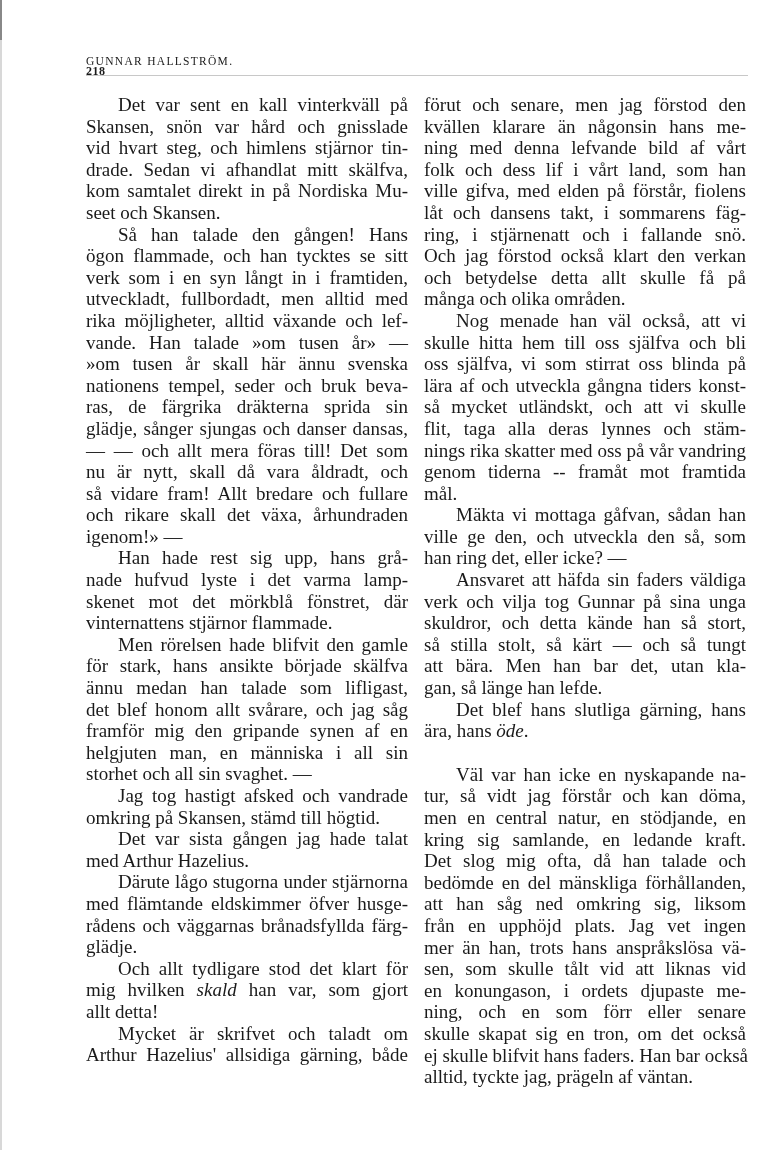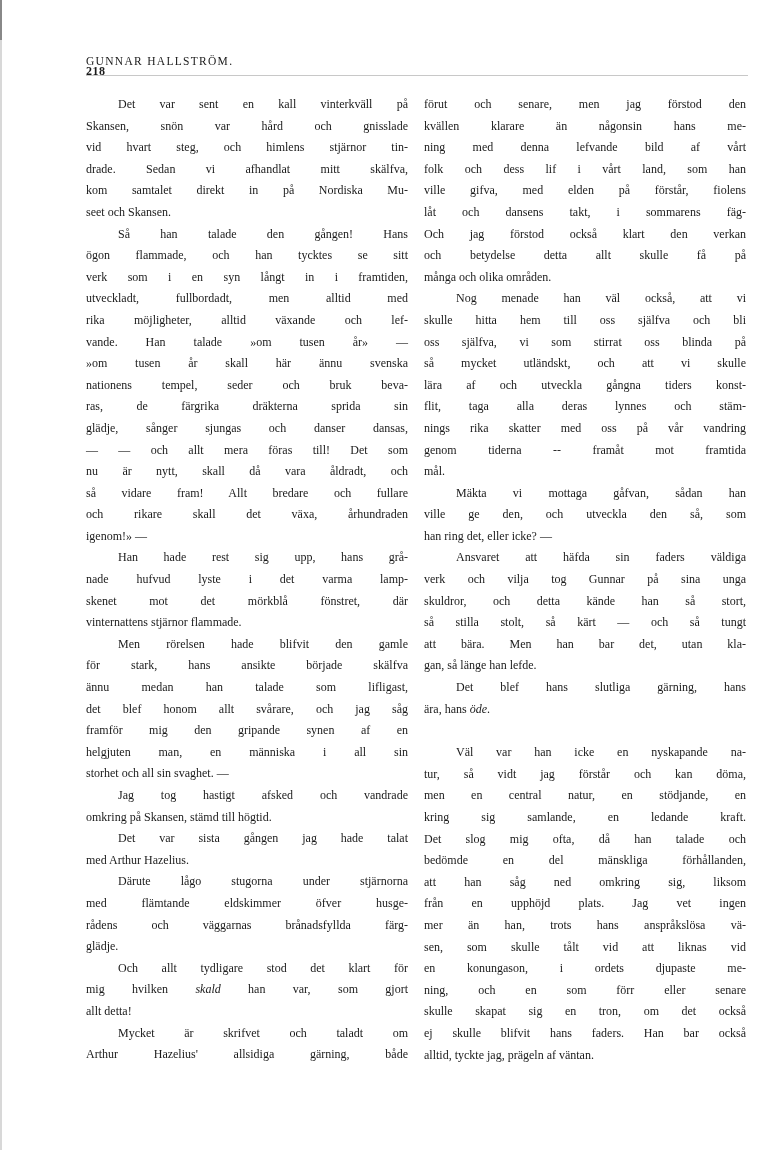--- a/index.html
+++ b/index.html
@@ -6,21 +6,21 @@
   body { width:760px; height:1150px; position:relative; overflow:hidden;
          font-family:"Liberation Serif","DejaVu Serif",serif; color:#1a1a1a; }
   .left-edge { position:absolute; left:0; top:0; width:2px; height:1150px; background:#d8d8d8; }
   .left-edge-dark { position:absolute; left:0; top:0; width:2px; height:40px; background:#888; }
   .header { position:absolute; top:52px; left:86px; width:662px; height:20px; }
   .page-number { position:absolute; left:0; top:12px; font-size:12px; letter-spacing:0.5px;font-weight:bold; }
   .running-title { position:absolute; left:0; right:0; top:3px; text-align:left;
                    font-size:11.5px; letter-spacing:1.3px; }
   .rule { position:absolute; top:75px; left:86px; width:662px; height:0;
           border-top:1px solid #c8c8c8; }
-  .column { position:absolute; top:94px; width:322px; font-size:12px; line-height:21.6px; }
+  .column { position:absolute; top:94px; width:322px; font-size:19px; line-height:21.6px; }
   .col-left { left:86px; }
   .col-right { left:424px; }
   .para { margin:0; text-align:justify; }
   .para .ln { display:block; text-align:justify; text-align-last:justify; white-space:nowrap; }
   .para .ln.last { text-align-last:left; }
   .para .ln.first { text-indent:32px; }
   .gap { height:22px; }
   i { font-style:italic;margin-top:29px; }
 </style>
 </head>
@@ -102,30 +102,31 @@
 </div>
 
 <div class="column col-right">
   <p class="para">
     <span class="ln">förut och senare, men jag förstod den</span>
     <span class="ln">kvällen klarare än någonsin hans me-</span>
     <span class="ln">ning med denna lefvande bild af vårt</span>
     <span class="ln">folk och dess lif i vårt land, som han</span>
     <span class="ln">ville gifva, med elden på förstår, fiolens</span>
     <span class="ln">låt och dansens takt, i sommarens fäg-</span>
+    <span class="ln">ring, i stjärnenatt och i fallande snö.</span>
     <span class="ln">Och jag förstod också klart den verkan</span>
     <span class="ln">och betydelse detta allt skulle få på</span>
     <span class="ln last">många och olika områden.</span>
   </p>
   <p class="para">
     <span class="ln first">Nog menade han väl också, att vi</span>
     <span class="ln">skulle hitta hem till oss själfva och bli</span>
     <span class="ln">oss själfva, vi som stirrat oss blinda på</span>
+    <span class="ln">lära af och utveckla gångna tiders konst-</span>
     <span class="ln">så mycket utländskt, och att vi skulle</span>
-    <span class="ln">lära af och utveckla gångna tiders konst-</span>
     <span class="ln">flit, taga alla deras lynnes och stäm-</span>
     <span class="ln">nings rika skatter med oss på vår vandring</span>
     <span class="ln">genom tiderna -- framåt mot framtida</span>
     <span class="ln last">mål.</span>
   </p>
   <p class="para">
     <span class="ln first">Mäkta vi mottaga gåfvan, sådan han</span>
     <span class="ln">ville ge den, och utveckla den så, som</span>
     <span class="ln last">han ring det, eller icke? —</span>
   </p>

